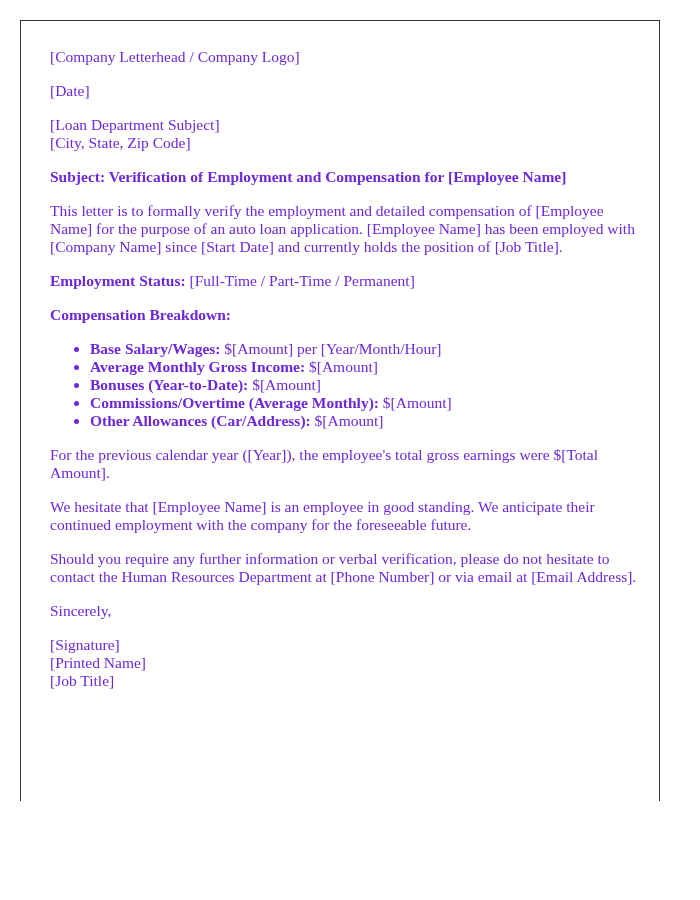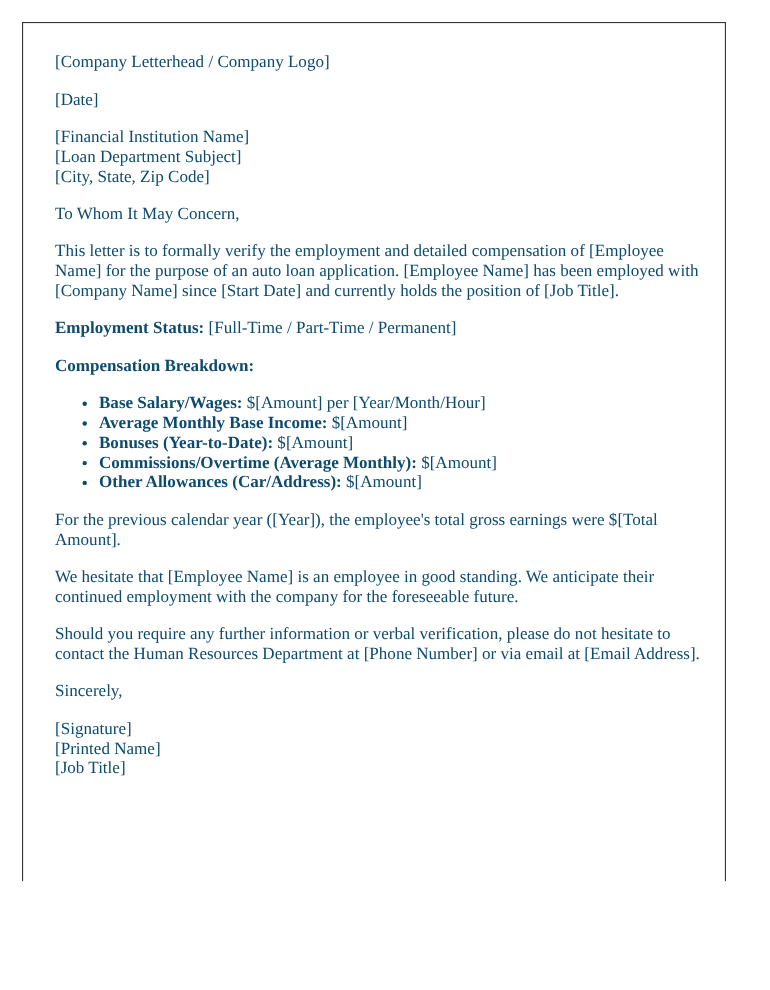--- a/index.html
+++ b/index.html
@@ -13,48 +13,47 @@
       border-top: 1px solid #333;
       box-sizing: border-box;
     }
     .content {
       position: absolute;
       left: 29px; top: 27px;
       width: 590px;
       font-family: "Liberation Serif", serif;
       font-size: 15.5px;
       line-height: 18px;
-      color: #0c4a6e;
+      color: #6d28d9;
     }
     p { margin: 0 0 16px 0; }
     .block { margin: 0 0 16px 0; }
     .line { display: block; }
     b { font-weight: bold; }
     ul { margin: 16px 0 16px 0; padding-left: 40px; list-style: disc; }
     li { margin: 0; }
   </style>
 </head>
 <body>
 
 <div class="page">
   <div class="content">
     <p>[Company Letterhead / Company Logo]</p>
     <p>[Date]</p>
     <div class="block">
-      <span class="line">[Financial Institution Name]</span>
       <span class="line">[Loan Department Subject]</span>
       <span class="line">[City, State, Zip Code]</span>
     </div>
-    <p>To Whom It May Concern,</p>
+    <p><b>Subject: Verification of Employment and Compensation for [Employee Name]</b></p>
     <p>This letter is to formally verify the employment and detailed compensation of [Employee Name] for the purpose of an auto loan application. [Employee Name] has been employed with [Company Name] since [Start Date] and currently holds the position of [Job Title].</p>
     <p><b>Employment Status:</b><span> [Full-Time / Part-Time / Permanent]</span></p>
     <p><b>Compensation Breakdown:</b></p>
     <ul>
       <li><b>Base Salary/Wages:</b><span> $[Amount] per [Year/Month/Hour]</span></li>
-      <li><b>Average Monthly Base Income:</b><span> $[Amount]</span></li>
+      <li><b>Average Monthly Gross Income:</b><span> $[Amount]</span></li>
       <li><b>Bonuses (Year-to-Date):</b><span> $[Amount]</span></li>
       <li><b>Commissions/Overtime (Average Monthly):</b><span> $[Amount]</span></li>
       <li><b>Other Allowances (Car/Address):</b><span> $[Amount]</span></li>
     </ul>
     <p>For the previous calendar year ([Year]), the employee's total gross earnings were $[Total Amount].</p>
     <p>We hesitate that [Employee Name] is an employee in good standing. We anticipate their continued employment with the company for the foreseeable future.</p>
     <p>Should you require any further information or verbal verification, please do not hesitate to contact the Human Resources Department at [Phone Number] or via email at [Email Address].</p>
     <p>Sincerely,</p>
     <div class="block">
       <span class="line">[Signature]</span>

